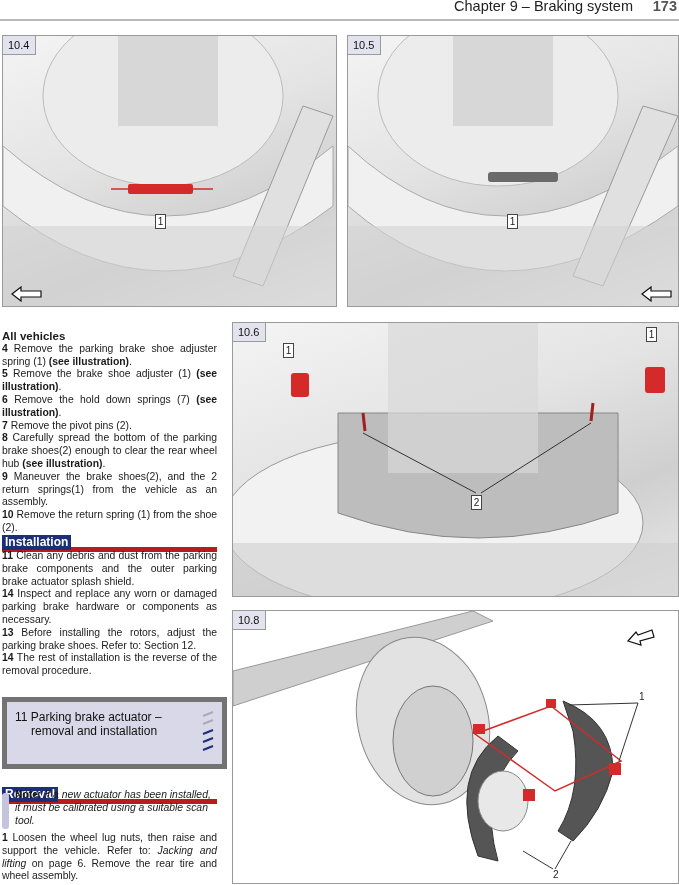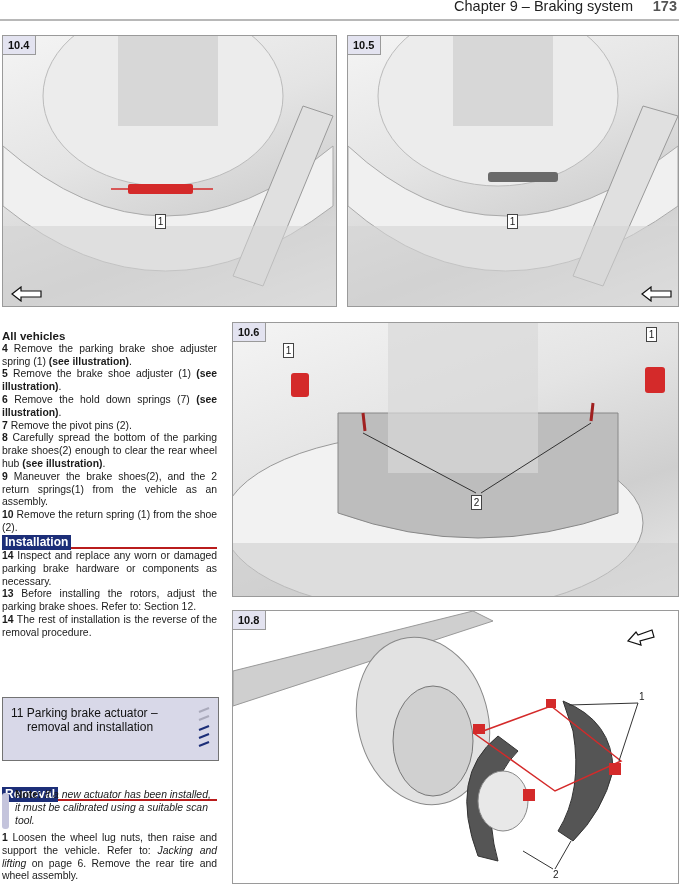--- a/index.html
+++ b/index.html
@@ -5,33 +5,33 @@
   html, body { margin:0; padding:0; }
   body { width:679px; height:885px; background:#ffffff; position:relative; overflow:hidden;
          font-family:"Liberation Sans", sans-serif; color:#1a1a1a; }
   .header { position:absolute; left:0; top:0; width:679px; height:36px; }
   .header .title { position:absolute; right:46px; top:-2px; font-size:14.5px; color:#222; }
   .header .pagenum { position:absolute; right:2px; top:-2px; font-size:14.5px; font-weight:bold; color:#555; }
   .header-rule { position:absolute; left:0; top:19px; width:679px; height:2px; background:#b8b8b8; }
 
   .fig { position:absolute; border:1px solid #9a9a9a; background:linear-gradient(160deg,#f4f4f4 0%,#e4e4e4 40%,#cfcfcf 70%,#e9e9e9 100%); overflow:hidden; }
   .fig-label { position:absolute; left:0; top:0; background:#e3e3f0; border-right:1px solid #9a9a9a; border-bottom:1px solid #9a9a9a;
-               font-size:11px; padding:3px 6px 3px 5px; color:#111; z-index:3;font-weight:bold; }
+               font-size:11px; padding:3px 6px 3px 5px; color:#111; z-index:3; }
   .callout { position:absolute; background:#fff; border:1px solid #444; font-size:10px; width:9px; height:13px; line-height:13px; text-align:center; z-index:3; }
   .callout-plain { position:absolute; font-size:10px; z-index:3; }
   .arrow { position:absolute; z-index:3; }
   svg.art { position:absolute; left:0; top:0; }
 
   .col { position:absolute; left:2px; width:215px; font-size:10.4px; line-height:12.8px; text-align:justify; }
   .col p { margin:0; }
   .sub-head { font-weight:bold; font-size:11.5px; margin:0 0 3px 0; }
-  .band { position:absolute; left:2px; width:215px; border-bottom:2px solid #b91c1c; height:15px; }
+  .band { position:absolute; left:2px; width:215px; border-bottom:5px solid #b91c1c; height:15px; }
   .band span { display:inline-block; background:#1c2e78; color:#fff; font-weight:bold; font-size:12px; padding:0 3px; height:15px; line-height:15px; }
 
-  .section-box { position:absolute; left:2px; top:697px; width:215px; height:62px; background:#d8d8e8; border:1px solid #737373; }
+  .section-box { position:absolute; left:2px; top:697px; width:215px; height:62px; background:#d8d8e8; border:5px solid #737373; }
   .section-box .stitle { position:absolute; left:8px; top:8px; font-size:12px; line-height:14px; color:#111; }
   .section-box .wrench { position:absolute; right:6px; top:6px; }
 
   .note { position:absolute; left:2px; top:789px; width:215px; font-size:10.4px; line-height:12.8px; }
   .note .bar { position:absolute; left:0; top:4px; width:7px; height:36px; background:#c4c4dc; border-radius:3px; }
   .note .txt { margin-left:13px; }
 </style>
 </head>
 <body>
 
@@ -81,20 +81,21 @@
   <p><b>6</b><span> Remove the hold down springs (7) </span><b>(see illustration)</b><span>.</span></p>
   <p><b>7</b><span> Remove the pivot pins (2).</span></p>
   <p><b>8</b><span> Carefully spread the bottom of the parking brake shoes(2) enough to clear the rear wheel hub </span><b>(see illustration)</b><span>.</span></p>
   <p><b>9</b><span> Maneuver the brake shoes(2), and the 2 return springs(1) from the vehicle as an assembly.</span></p>
   <p><b>10</b><span> Remove the return spring (1) from the shoe (2).</span></p>
 </div>
 
 <div class="band" style="top:532px;"><span>Installation</span></div>
 
 <div class="col" style="top:550px;">
+  <p><b>11</b><span> Clean any debris and dust from the parking brake components and the outer parking brake actuator splash shield.</span></p>
   <p><b>14</b><span> Inspect and replace any worn or damaged parking brake hardware or components as necessary.</span></p>
   <p><b>13</b><span> Before installing the rotors, adjust the parking brake shoes. Refer to: Section 12.</span></p>
   <p><b>14</b><span> The rest of installation is the reverse of the removal procedure.</span></p>
 </div>
 
 <div class="section-box">
   <div class="stitle">
     <span>11</span>&nbsp;<span>Parking brake actuator –</span><br>
     <span style="padding-left:16px;">removal and installation</span>
   </div>

